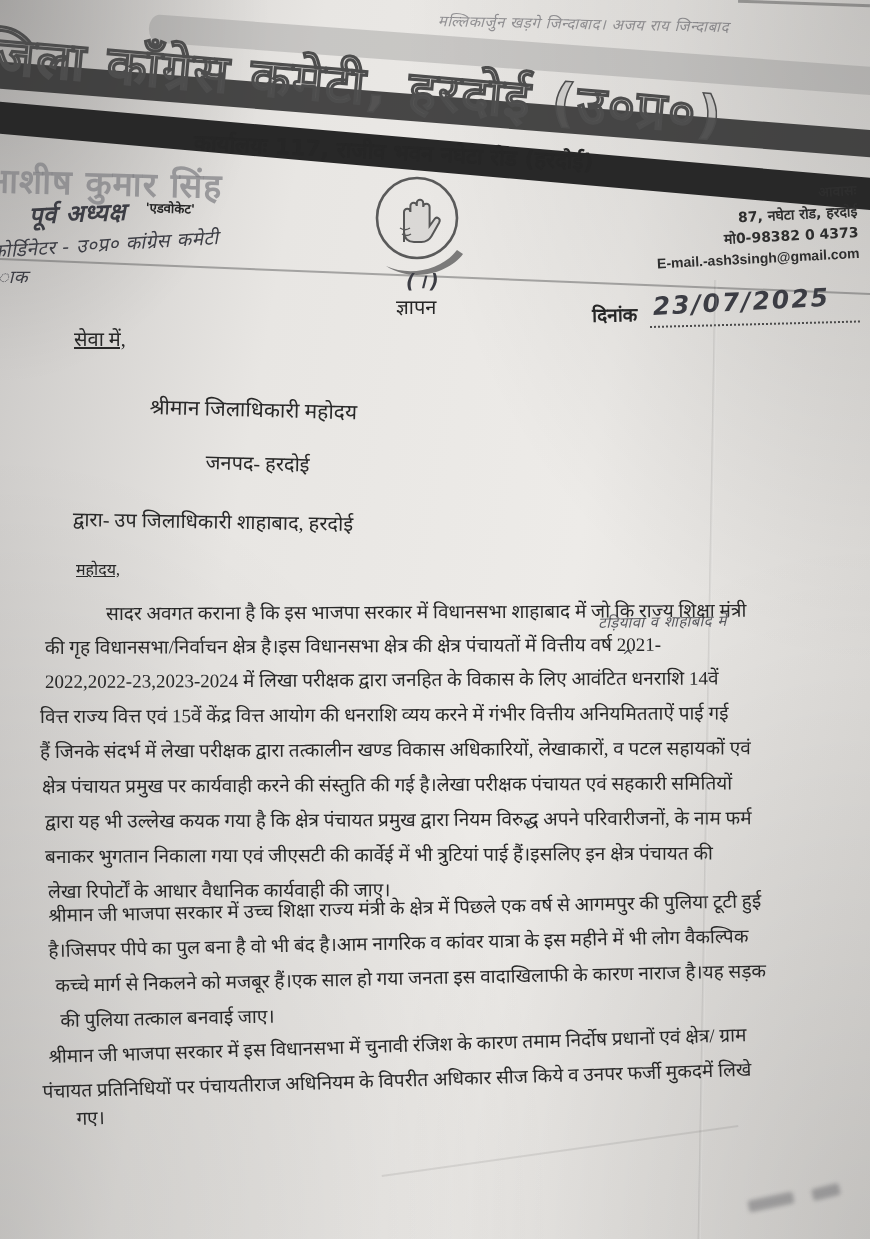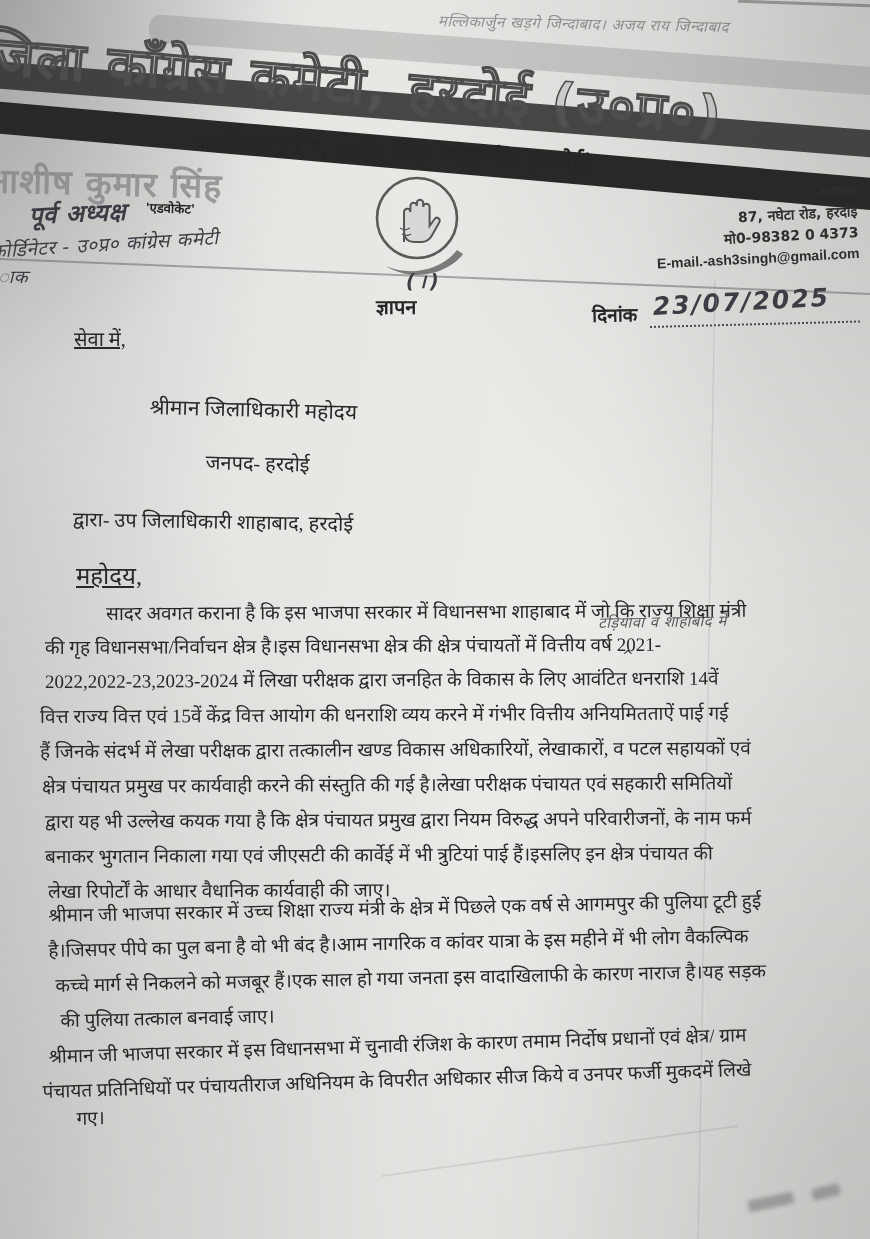--- a/index.html
+++ b/index.html
@@ -51,38 +51,38 @@
   <div class="crease" style="left:0;top:258px;width:880px;height:2px;background:rgba(95,95,95,.5);transform:rotate(2.3deg);transform-origin:left top;"></div>
 
   <svg class="abs" style="left:362px;top:172px;" width="110" height="110" viewBox="0 0 110 110">
     <circle cx="55" cy="46" r="40" fill="none" stroke="#5a5a5a" stroke-width="2.6"></circle>
     <path d="M42,70 V40 a3.2,3.2 0 0 1 6.4,0 V34 a3.2,3.2 0 0 1 6.4,0 v-3 a3.2,3.2 0 0 1 6.4,0 v4 a3.2,3.2 0 0 1 6.4,0 v19 l5,-7 c2.2,-3 6.5,-.2 4.6,3.4 l-7.6,13.6 c-2.2,3.8 -5.8,6 -10.2,6 h-7.4 c-5.6,0 -10,-3.6 -10,-10 z" fill="rgba(105,105,105,.12)" stroke="#565656" stroke-width="2"></path>
     <path d="M38,56 c3,2 7,2 10,0 M40,62 c3,2 6,2 9,0" fill="none" stroke="#565656" stroke-width="1.4"></path>
     <path d="M95,78 C80,98 48,105 24,94 C52,112 88,100 101,82 Z" fill="rgba(85,85,85,.75)"></path>
   </svg>
 
   <div class="abs hw" style="left:406px;top:268px;font-size:19px;font-weight:700;letter-spacing:4px;">(।)</div>
-  <div class="abs print" style="left:376px;top:293px;font-size:20px;font-weight:700;">ज्ञापन</div>
+  <div class="abs print" style="left:396px;top:293px;font-size:20px;font-weight:400;">ज्ञापन</div>
 
   <div class="abs" style="right:14px;top:180px;text-align:right;transform:rotate(-3deg);transform-origin:right top;font-weight:700;font-size:14px;line-height:21px;color:#2e2e2e;">
     <div>आवासः</div>
     <div>87, नघेटा रोड, हरदोई</div>
     <div>मो0-98382 0 4373</div>
     <div style="font-family:'Liberation Sans',sans-serif;">E-mail.-ash3singh@gmail.com</div>
   </div>
 
   <div class="abs print" style="left:592px;top:302px;font-size:19px;font-weight:700;transform:rotate(-1deg);">दिनांक</div>
   <div class="crease" style="left:650px;top:326px;width:210px;border-bottom:2px dotted #4a4a4a;transform:rotate(-1.5deg);transform-origin:left top;"></div>
   <div class="abs hw" style="left:652px;top:292px;font-size:25px;font-weight:700;transform:rotate(-3deg);letter-spacing:2px;">23/07/2025</div>
 
   <div class="abs bodyline" style="left:74px;top:325px;font-size:20px;text-decoration:underline;">सेवा में,</div>
   <div class="abs bodyline" style="left:150px;top:392px;font-size:21px;transform:rotate(1.5deg);">श्रीमान जिलाधिकारी महोदय</div>
   <div class="abs bodyline" style="left:206px;top:448px;font-size:20px;transform:rotate(1.5deg);">जनपद- हरदोई</div>
   <div class="abs bodyline" style="left:73px;top:505px;font-size:20px;transform:rotate(1deg);">द्वारा- उप जिलाधिकारी शाहाबाद, हरदोई</div>
-  <div class="abs bodyline" style="left:76px;top:558px;font-size:24px;text-decoration:underline;">महोदय,</div>
+  <div class="abs bodyline" style="left:76px;top:558px;font-size:16px;text-decoration:underline;">महोदय,</div>
 
   <div class="abs bodyline" style="left:106px;top:600px;transform:rotate(-0.3deg);">सादर अवगत कराना है कि इस भाजपा सरकार में विधानसभा शाहाबाद में जो कि राज्य शिक्षा मंत्री</div>
   <div class="abs bodyline" style="left:45px;top:634px;transform:rotate(-0.3deg);">की गृह विधानसभा/निर्वाचन क्षेत्र है।इस विधानसभा क्षेत्र की क्षेत्र पंचायतों में वित्तीय वर्ष 2021-</div>
   <div class="abs bodyline" style="left:45px;top:668px;transform:rotate(-0.3deg);">2022,2022-23,2023-2024 में  लिखा परीक्षक द्वारा जनहित के विकास के लिए आवंटित धनराशि 14वें</div>
   <div class="abs bodyline" style="left:40px;top:703px;transform:rotate(-0.3deg);">वित्त राज्य वित्त एवं 15वें केंद्र वित्त आयोग की धनराशि व्यय करने में गंभीर वित्तीय अनियमितताऐं पाई गई</div>
   <div class="abs bodyline" style="left:40px;top:738px;transform:rotate(-0.3deg);">हैं जिनके संदर्भ में लेखा परीक्षक द्वारा तत्कालीन खण्ड विकास अधिकारियों, लेखाकारों, व पटल सहायकों एवं</div>
   <div class="abs bodyline" style="left:42px;top:773px;transform:rotate(-0.3deg);">क्षेत्र पंचायत प्रमुख पर कार्यवाही करने की संस्तुति की गई है।लेखा परीक्षक पंचायत एवं सहकारी समितियों</div>
   <div class="abs bodyline" style="left:45px;top:808px;transform:rotate(-0.3deg);">द्वारा यह भी उल्लेख कयक गया है कि क्षेत्र पंचायत प्रमुख द्वारा नियम विरुद्ध अपने परिवारीजनों, के नाम फर्म</div>
   <div class="abs bodyline" style="left:45px;top:843px;transform:rotate(-0.3deg);">बनाकर भुगतान निकाला गया एवं जीएसटी की कार्वेई में भी त्रुटियां पाई हैं।इसलिए इन क्षेत्र पंचायत की</div>
   <div class="abs bodyline" style="left:48px;top:878px;transform:rotate(-0.3deg);">लेखा रिपोर्टों के आधार वैधानिक कार्यवाही की जाए।</div>

